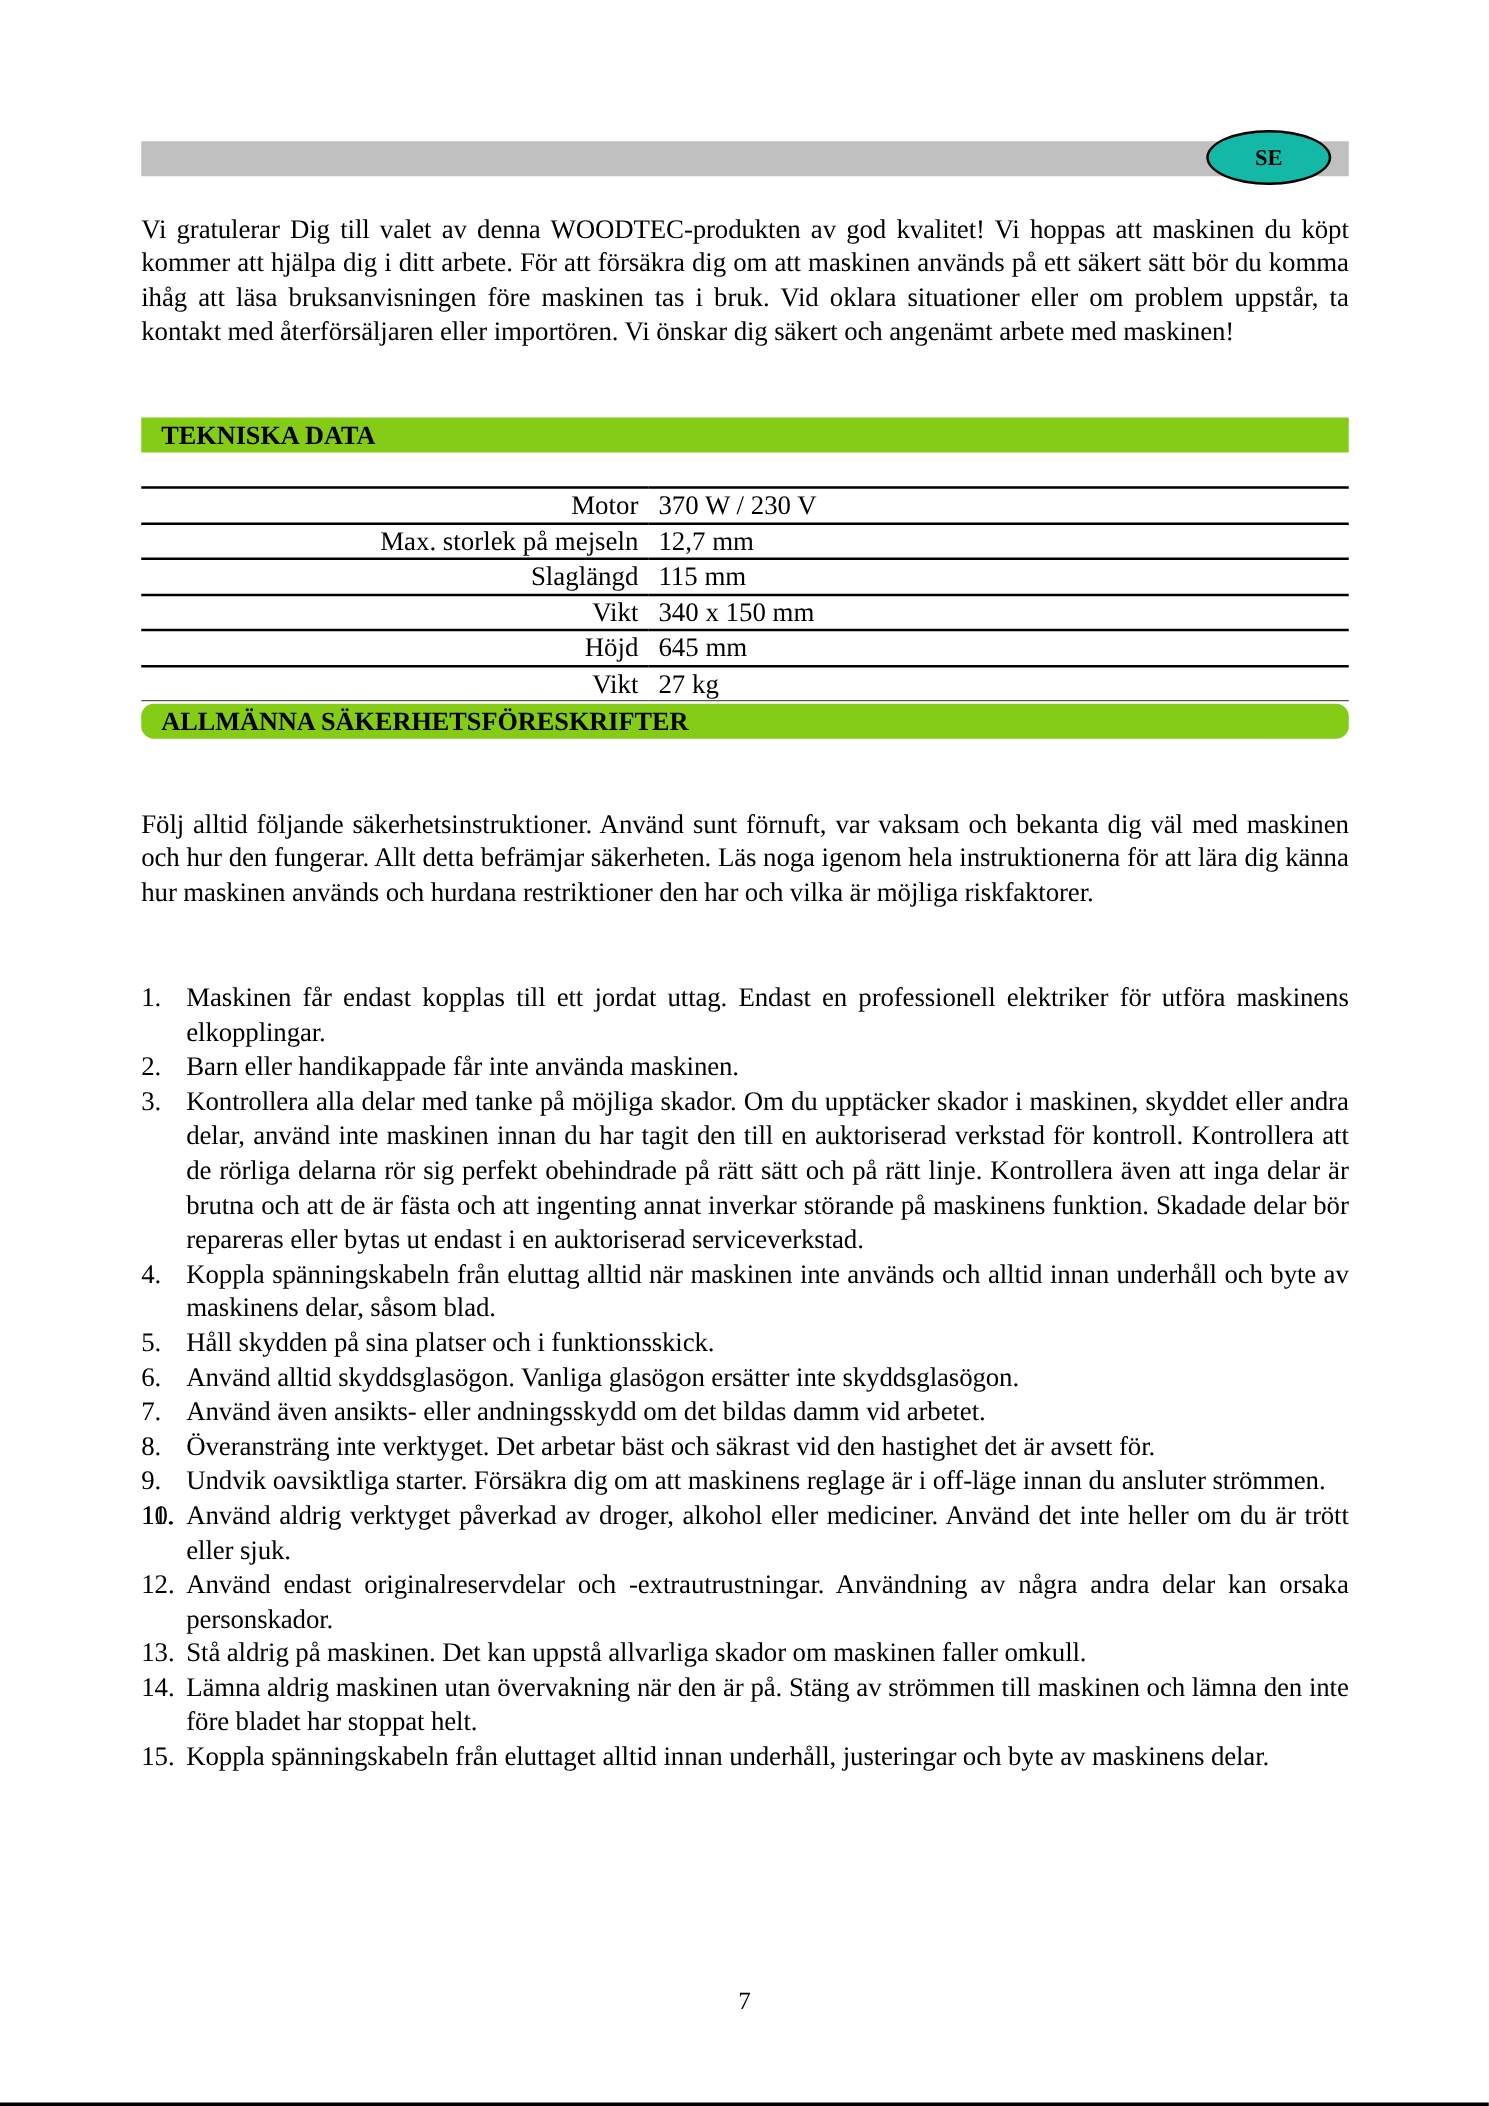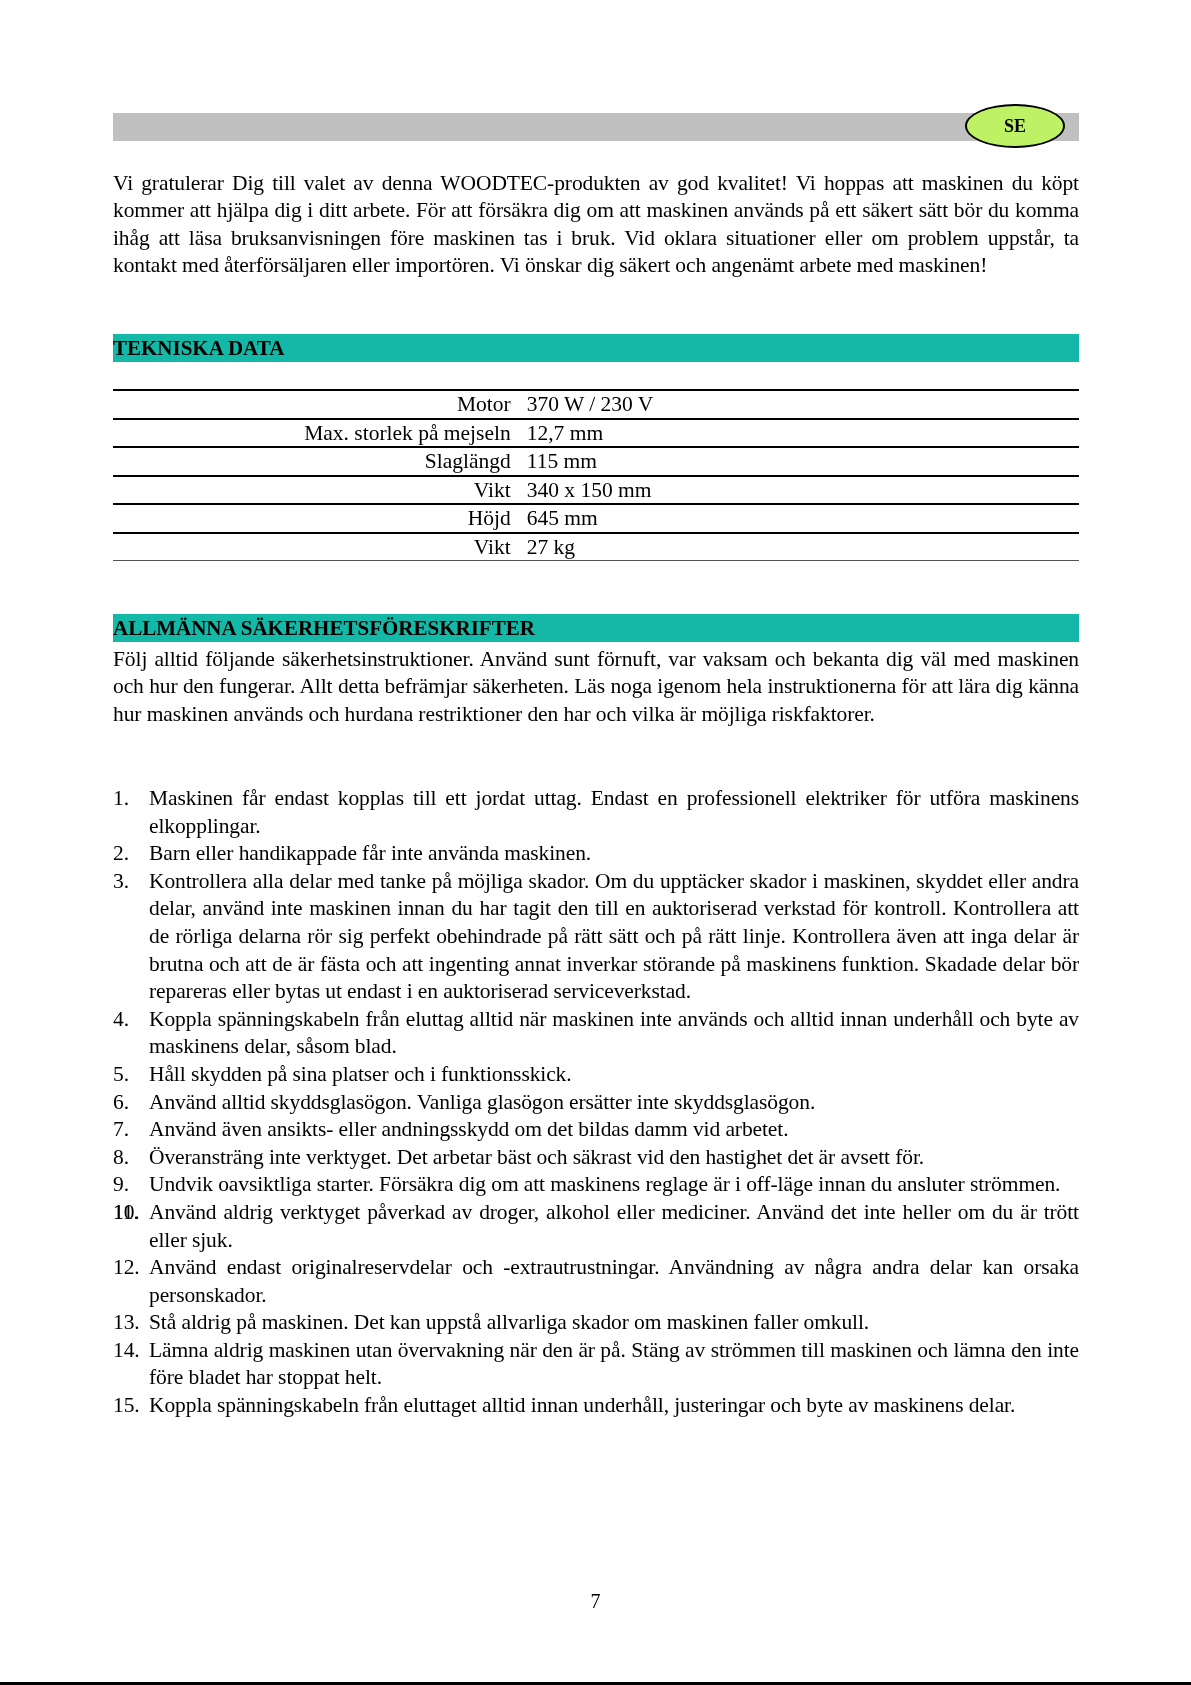--- a/index.html
+++ b/index.html
@@ -1,30 +1,30 @@
 <!DOCTYPE html>
 <html><head>
 <meta charset="utf-8">
 <style>
   html, body { margin: 0; padding: 0; background: #ffffff; }
   body { width: 1191px; height: 1685px; position: relative; overflow: hidden;
          font-family: "Liberation Serif", "DejaVu Serif", serif; color: #000; }
   .page { position: absolute; left: 0; top: 0; width: 1191px; height: 1685px; }
   .hdr-bar { position: absolute; left: 113px; top: 113px; width: 966px; height: 28px; background: #c0c0c0; }
   .lang-badge { position: absolute; left: 965px; top: 104px; width: 100px; height: 44px;
-                border: 2px solid #000; border-radius: 50%; background: #bef264;
+                border: 2px solid #000; border-radius: 50%; background: #14b8a6;
                 display: flex; align-items: center; justify-content: center;
                 font-weight: bold; font-size: 18px; box-sizing: border-box; }
   .para { position: absolute; left: 113px; width: 966px; font-size: 21.5px; line-height: 27.4px;
           text-align: justify; margin: 0; letter-spacing: -0.1px; }
   .intro { top: 170px; }
-  .sec-bar { position: absolute; left: 113px; width: 966px; height: 28px; background: #14b8a6;
-             font-weight: bold; font-size: 21px; line-height: 29px; box-sizing: border-box; padding-left: 0; }
+  .sec-bar { position: absolute; left: 113px; width: 966px; height: 28px; background: #84cc16;
+             font-weight: bold; font-size: 21px; line-height: 29px; box-sizing: border-box; padding-left: 16px; }
   .sec1 { top: 334px; }
-  .sec2 { top: 614px; }
+  .sec2 { top: 563px; border-radius: 10px; }
   table.spec { position: absolute; left: 113px; top: 389px; width: 966px; border-collapse: collapse;
                font-size: 21.5px; }
   table.spec td { border-top: 2px solid #000; height: 26.5px; padding: 0 8px; line-height: 26px; }
   table.spec tr:last-child td { border-bottom: 1.5px solid #555; }
   table.spec td.lbl { width: 42%; text-align: right; }
   table.spec td.val { text-align: left; padding-right: 145px; }
   .safety { top: 646px; }
   ol.rules { position: absolute; left: 113px; top: 785px; width: 966px; margin: 0; padding: 0; list-style: none;
              font-size: 21.5px; line-height: 27.6px; }
   ol.rules li { position: relative; padding-left: 36px; text-align: justify; letter-spacing: -0.1px; }

